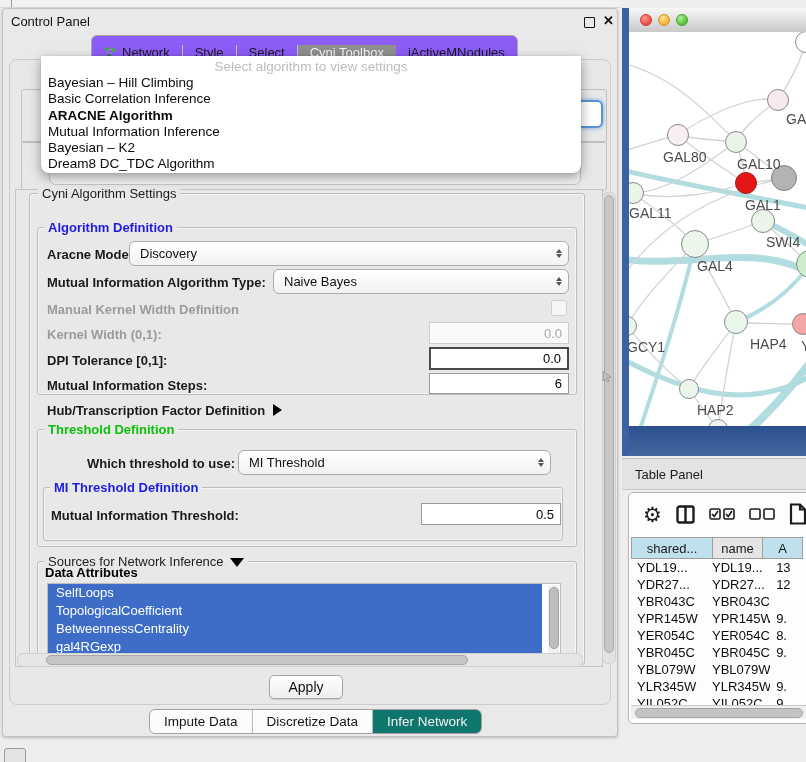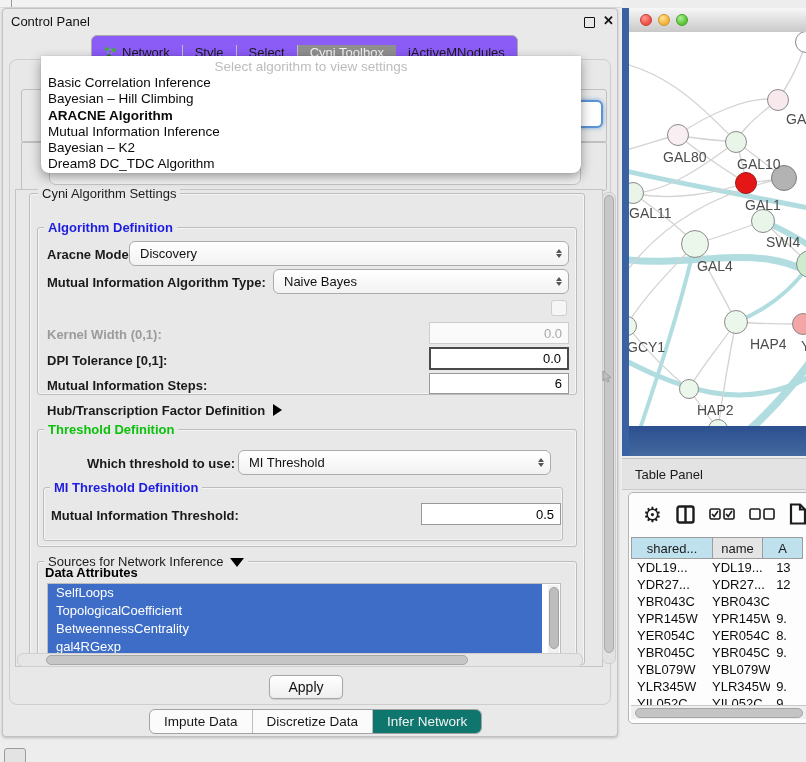--- a/index.html
+++ b/index.html
@@ -148,22 +148,22 @@
     <div class="inner-panel"></div>
 
     <div class="frag-group1"></div>
     <div class="frag-combo"></div>
     <div class="frag-group2"></div>
     <div class="frag-combo2"></div>
 
     <div class="popup">
       <div class="dd-prompt">Select algorithm to view settings</div>
       <div id="ddItems">
+          <div class="dd-item">Bayesian – Hill Climbing</div>
           <div class="dd-item">Basic Correlation Inference</div>
-          <div class="dd-item">Bayesian – Hill Climbing</div>
           <div class="dd-item bold">ARACNE Algorithm</div>
           <div class="dd-item">Mutual Information Inference</div>
           <div class="dd-item">Bayesian – K2</div>
           <div class="dd-item">Dream8 DC_TDC Algorithm</div>
         </div>
     </div>
 
     <div class="scrollarea">
       <div class="vscroll">
           <div class="thumb"></div>
@@ -189,20 +189,21 @@
 
     <div class="lbl" style="left:44px;top:266px;z-index:4">Mutual Information Algorithm Type:</div>
     <div class="combo" style="left:270px;top:260px;width:294px;height:23px;z-index:4">
       <span class="cval">Naive Bayes</span>
       <span class="arrows">
           <i class="up"></i>
           <i class="dn"></i>
         </span>
     </div>
 
+    <div class="lbl dis" style="left:44px;top:293px;z-index:4">Manual Kernel Width Definition</div>
     <div class="cb" style="left:548px;top:291px;z-index:4"></div>
 
     <div class="lbl dis" style="left:44px;top:318px;z-index:4">Kernel Width (0,1):</div>
     <div class="tfield dis" style="left:426px;top:313px;width:140px;height:22px;z-index:4">0.0</div>
 
     <div class="lbl" style="left:44px;top:344px;z-index:4">DPI Tolerance [0,1]:</div>
     <div class="tfield strong" style="left:426px;top:338px;width:140px;height:23px;z-index:4">0.0</div>
 
     <div class="lbl" style="left:44px;top:369px;z-index:4">Mutual Information Steps:</div>
     <div class="tfield" style="left:426px;top:364px;width:140px;height:21px;z-index:4">6</div>

